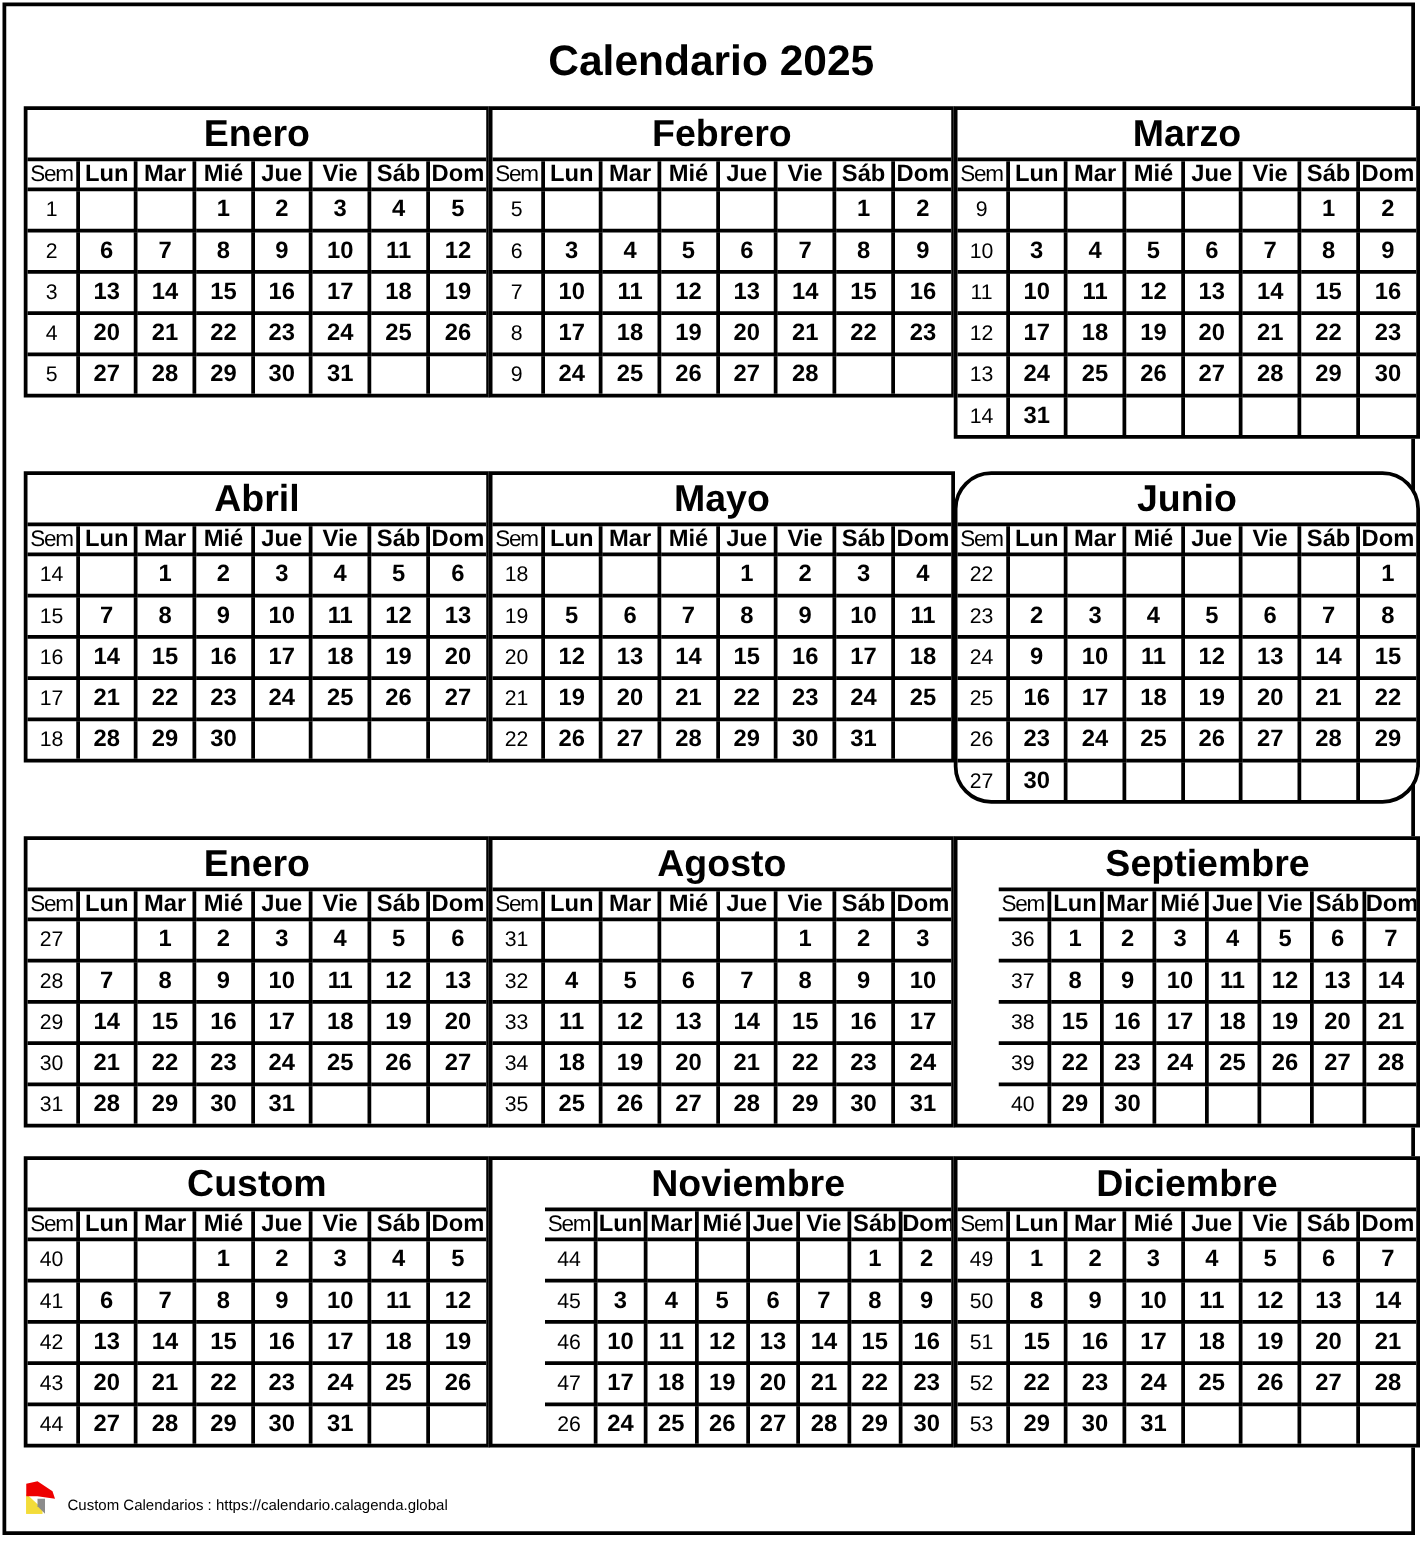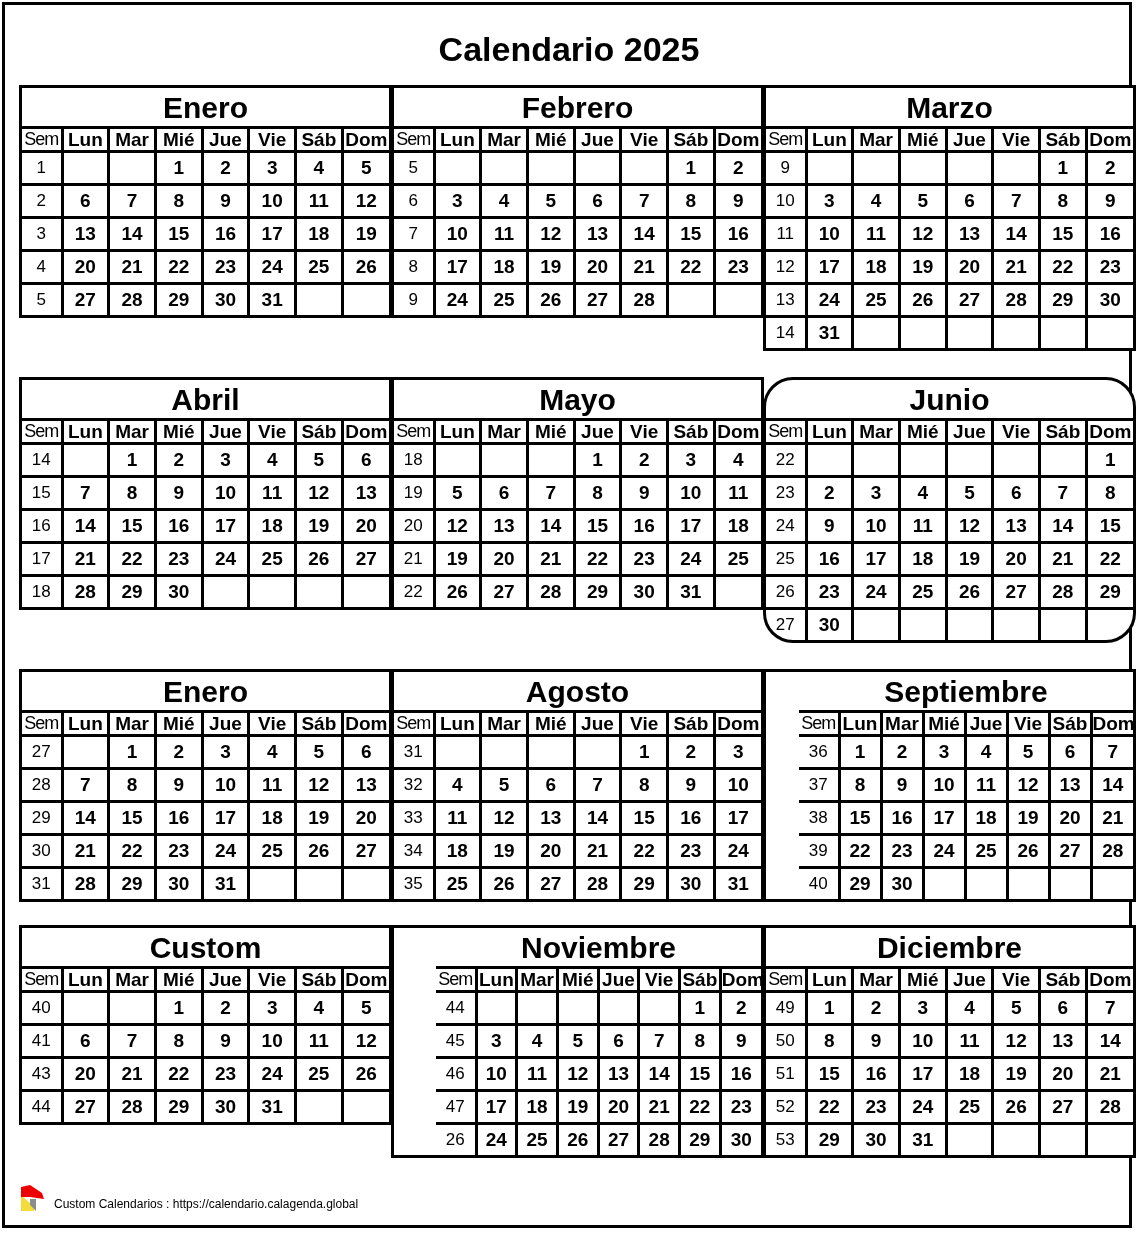--- a/index.html
+++ b/index.html
@@ -800,20 +800,30 @@
             <td class="sem">41</td>
             <td>6</td>
             <td>7</td>
             <td>8</td>
             <td>9</td>
             <td>10</td>
             <td>11</td>
             <td>12</td>
           </tr>
           <tr>
+            <td class="sem">42</td>
+            <td>13</td>
+            <td>14</td>
+            <td>15</td>
+            <td>16</td>
+            <td>17</td>
+            <td>18</td>
+            <td>19</td>
+          </tr>
+          <tr>
             <td class="sem">43</td>
             <td>20</td>
             <td>21</td>
             <td>22</td>
             <td>23</td>
             <td>24</td>
             <td>25</td>
             <td>26</td>
           </tr>
           <tr>

